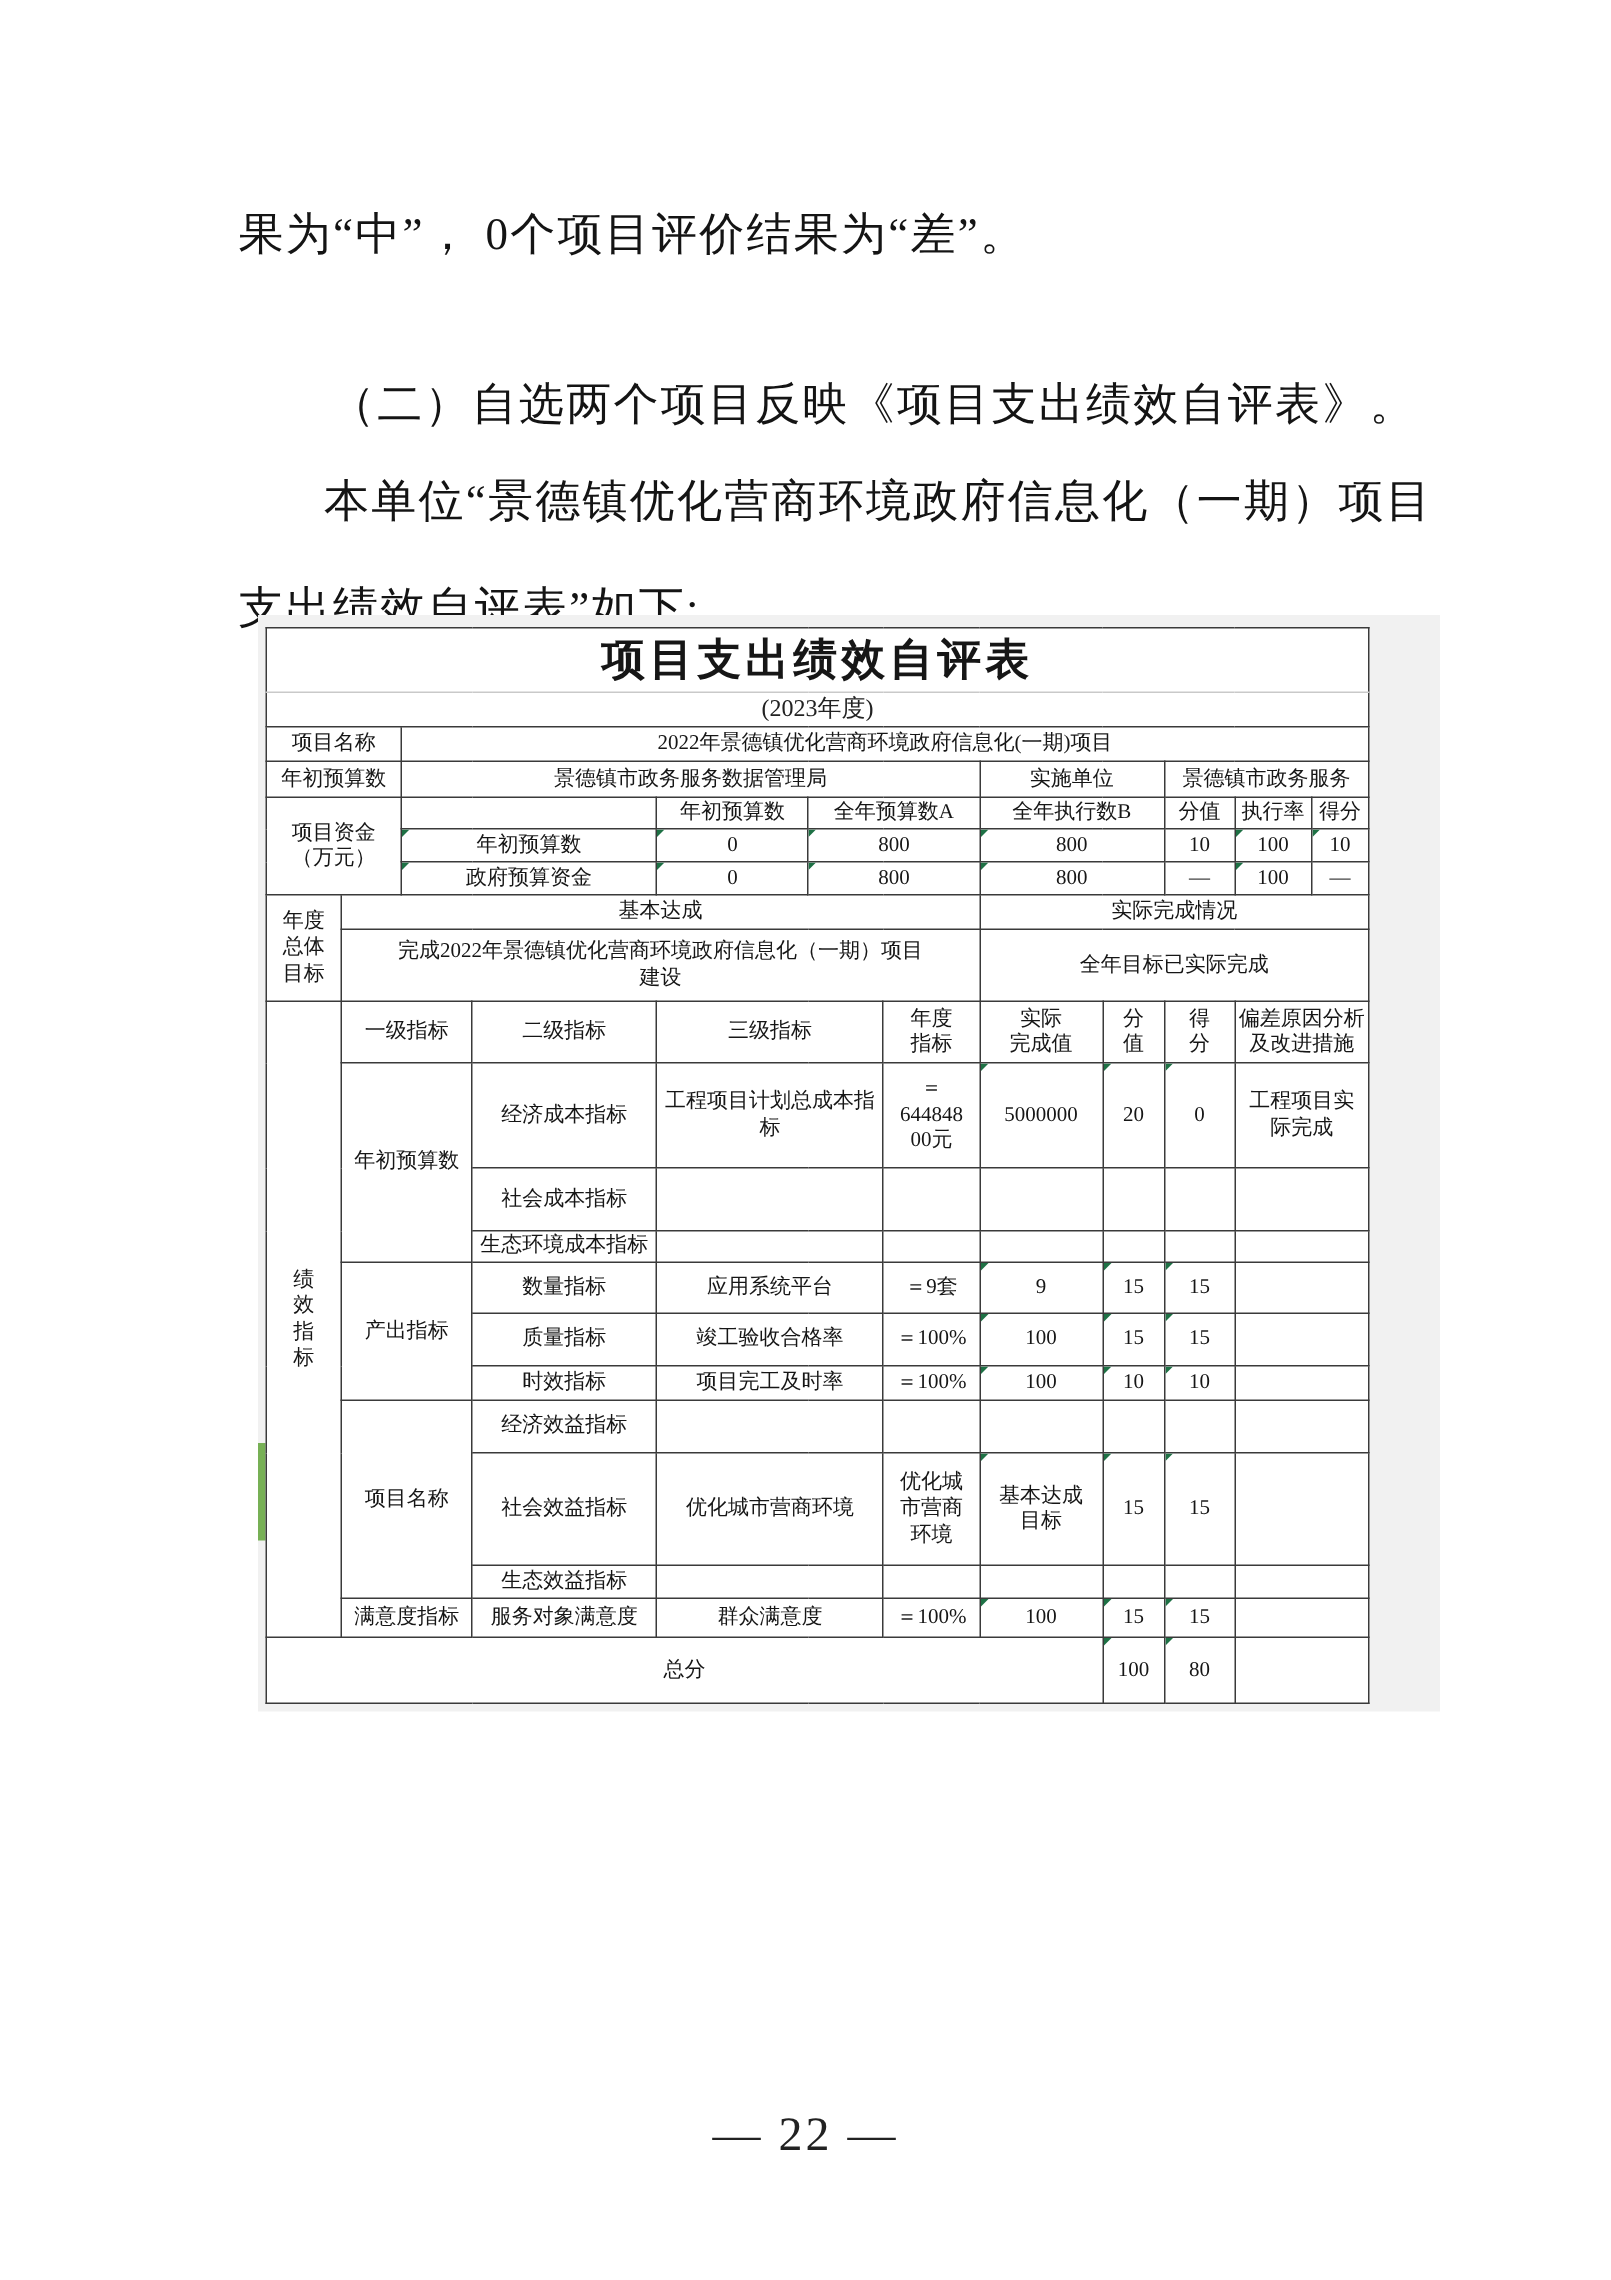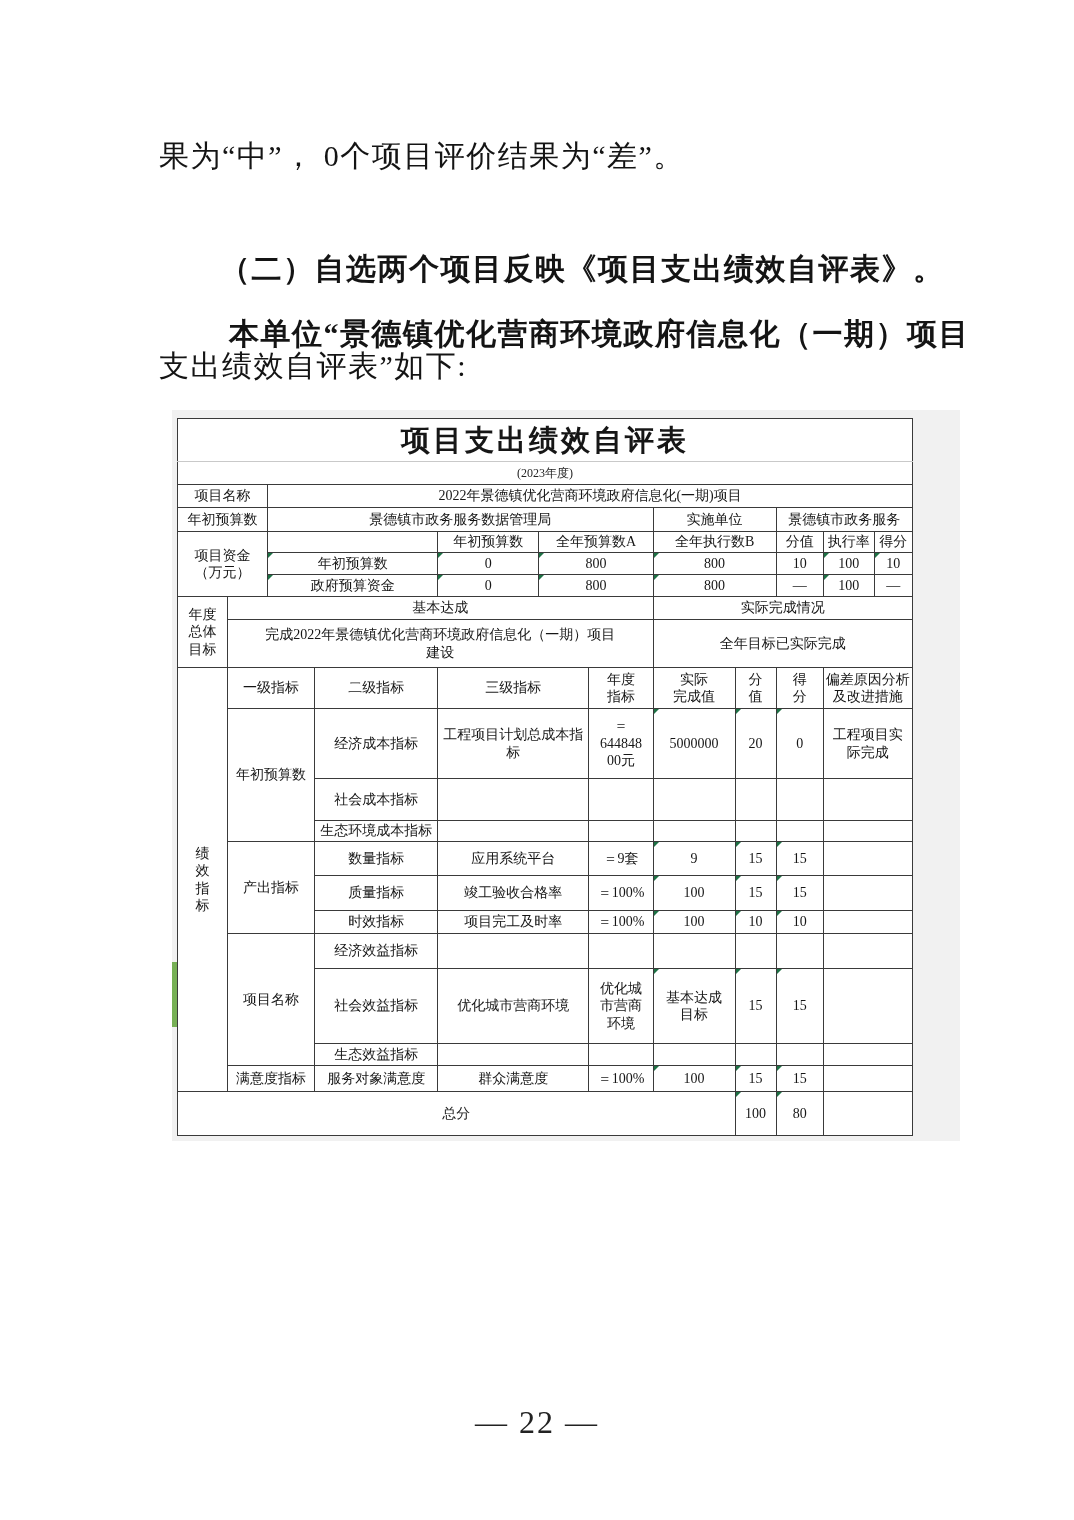--- a/index.html
+++ b/index.html
@@ -5,23 +5,23 @@
   html,body{margin:0;padding:0;}
   body{
     width:1074px;height:1520px;background:#ffffff;position:relative;
     font-family:"Liberation Serif","DejaVu Serif",serif;color:#111;
   }
   .page{position:absolute;inset:0;overflow:hidden;border-radius:22px;}
 
   
   .doc-line{position:absolute;white-space:nowrap;font-size:30px;letter-spacing:1.5px;color:#141414;}
   #p1{left:159px;top:136px;}
-  #heading{left:220px;top:249px;font-weight:bold;}
-  #p3a{left:229px;top:314px;font-weight:bold;}
-  #p3b{left:159px;top:346px;text-align:right;}
+  #heading{left:220px;top:249px;font-weight:normal;}
+  #p3a{left:216px;top:314px;}
+  #p3b{left:159px;top:385px;text-align:right;}
   #footer{position:absolute;left:0;top:1404px;width:100%;text-align:center;
           font-size:32px;color:#222;letter-spacing:2px;}
 
   
   .excel-shot{
     position:absolute;left:172px;top:410px;width:748px;height:731px;
     background:#f1f1f1;
     padding-left:40px;
   }
   .green-bar{position:absolute;left:0;top:552px;width:6px;height:65px;background:#77b055;}
@@ -30,21 +30,21 @@
     position:absolute;left:5px;top:8px;
     border-collapse:collapse;table-layout:fixed;width:736px;background:#ffffff;
     font-family:"Liberation Serif","DejaVu Serif",serif;color:#161616;
   }
   .selftable td{
     border:1px solid #3a3a3a;text-align:center;vertical-align:middle;
     font-size:14px;line-height:1.25;padding:1px 2px;overflow:hidden;
   }
   td.title-cell{font-size:29px;font-weight:bold;letter-spacing:3px;
                 border-bottom:1px solid #c9c9c9;height:40px;}
-  td.subtitle-cell{font-size:12px;border-top:1px solid #c9c9c9;color:#222;}
+  td.subtitle-cell{font-size:16px;border-top:1px solid #c9c9c9;color:#222;}
   .f15{font-size:15px;}
   .f16{font-size:16px;}
   .f12{font-size:12px;}
   .tl{text-align:left;}
   .pre{white-space:pre-line;}
   .nw{white-space:nowrap;}
   .side{font-size:15px;line-height:20px;letter-spacing:0;}
   
   .gt{position:relative;}
   .gt::before{

